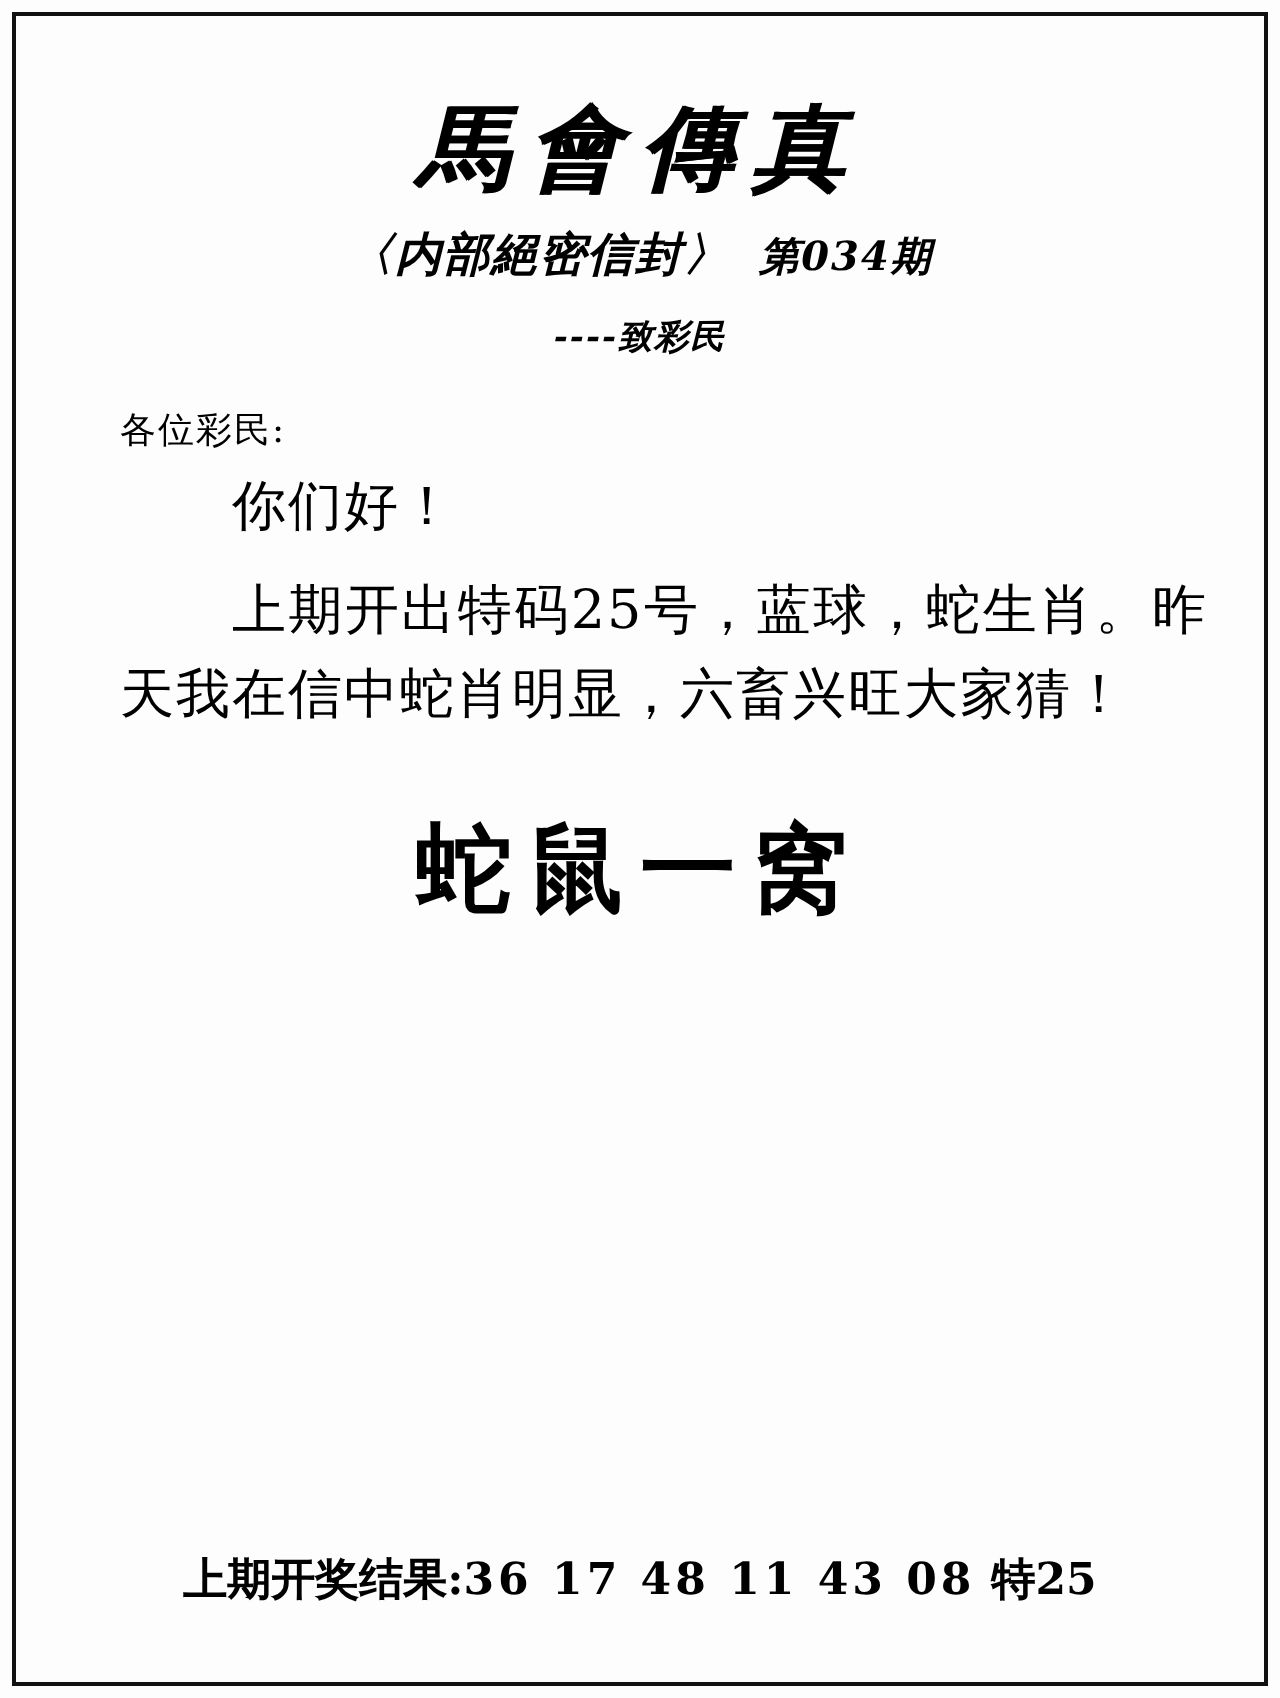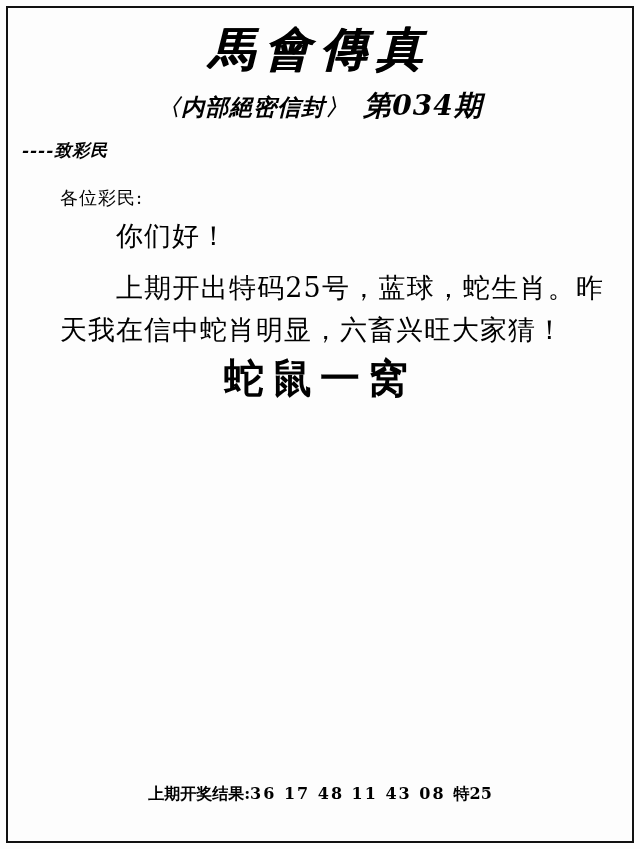--- a/index.html
+++ b/index.html
@@ -37,44 +37,45 @@
     right: 22px;
     bottom: 18px;
     box-sizing: border-box;
   }
   .title {
     text-align: center;
     font-family: "DejaVu Serif", "Liberation Serif", serif;
     font-weight: bold;
     font-size: 46px;
     letter-spacing: 10px;
-    margin-top: 6px;
+    margin-top: 31px;
     line-height: 1.1;
     font-style: italic;
     text-shadow: 1px 0 0 #000;
   }
   .subtitle-row {
     text-align: center;
     margin-top: 12px;
     font-size: 24px;
     font-weight: bold;
     letter-spacing: 2px;
     font-style: italic;
   }
   .subtitle-row .bracketed {
     font-size: 23px;
     letter-spacing: 1px;
     margin-top: 11px;
   }
   .subtitle-row .issue {
     margin-left: 14px;
-    font-size: 28px;
+    font-size: 20px;
     letter-spacing: 1px;
   }
   .dedication {
+    text-align: center;
     margin-top: 14px;
     font-size: 17px;
     letter-spacing: 1px;
     font-style: italic;
     font-weight: bold;
   }
   .body-block {
     margin-top: 22px;
     padding: 0 14px 0 38px;
     font-size: 27px;
@@ -89,31 +90,32 @@
     font-size: 27px;
     margin-left: 56px;
   }
   .para {
     text-indent: 56px;
     margin: 10px 0 0 0;
     text-align: justify;
   }
   .headline {
     text-align: center;
-    font-size: 40px;
+    font-size: 48px;
     font-weight: bold;
     letter-spacing: 8px;
+    margin-top: 34px;
   }
   .result-line {
     position: absolute;
     left: 0;
     right: 0;
     bottom: 26px;
     text-align: center;
-    font-size: 16px;
+    font-size: 22px;
     letter-spacing: 0px;
     font-weight: bold;
   }
   .result-line .nums {
     letter-spacing: 2px;
   }
   .result-line .special {
     margin-left: 8px;
   }
 </style>

